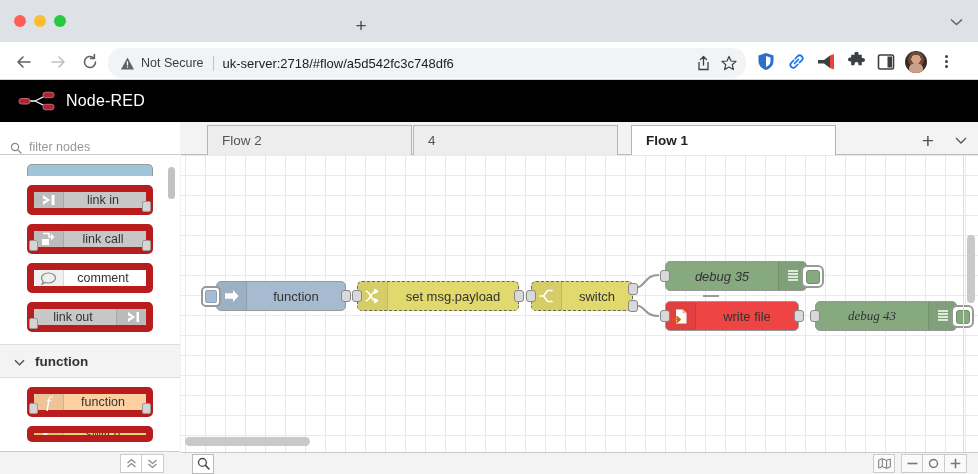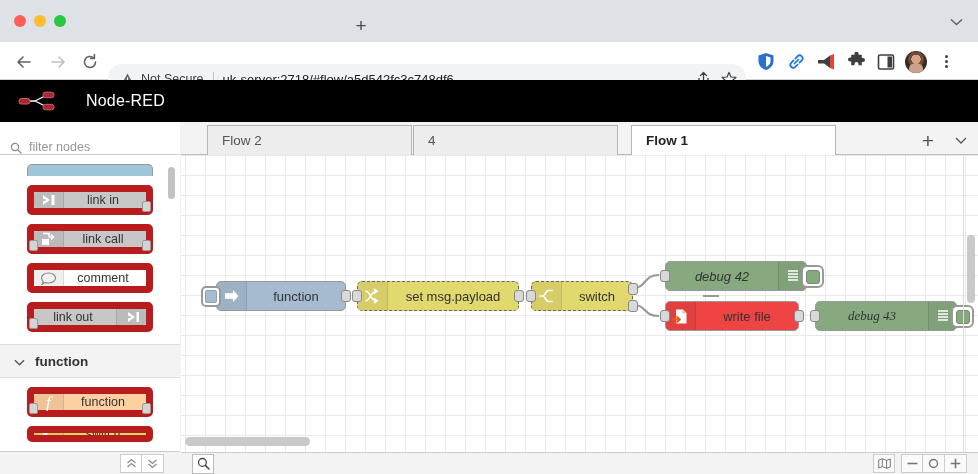--- a/index.html
+++ b/index.html
@@ -61,21 +61,21 @@
     display: flex; align-items: center; justify-content: center;
     color: #5f6368;
   }
   .nav-back { left: 12px; }
   .nav-fwd  { left: 46px; color: #bdc1c6; }
   .nav-reload { left: 78px; }
 
   .omnibox {
     position: absolute; left: 108px; top: 6px; width: 638px; height: 30px;
     background: #f1f3f4; border-radius: 14px;
-    display: flex; align-items: center; padding: 0 4px 0 12px; margin-top: 16px;
+    display: flex; align-items: center; padding: 0 4px 0 12px;
   }
   .omni-warn-icon { width: 15px; height: 15px; flex: 0 0 auto; margin-right: 6px; }
   .omni-notsecure {
     font-size: 12.5px; color: #3c4043; white-space: nowrap; flex: 0 0 auto;
   }
   .omni-sep {
     width: 1px; height: 15px; background: #bdc1c6; margin: 0 9px; flex: 0 0 auto;
   }
   .omni-url {
     font-size: 13px; color: #202124; white-space: nowrap;
@@ -109,21 +109,21 @@
   }
   .kebab i { width: 3px; height: 3px; border-radius: 50%; background: #3c4043; display: block; }
 
   
   .nr-header {
     position: absolute; left: 0; top: 80px; width: 978px; height: 42px;
     background: #000; color: #fff;
   }
   .nr-logo {
     position: absolute; left: 18px; top: 0; height: 42px;
-    display: flex; align-items: center; gap: 28px;
+    display: flex; align-items: center; gap: 8px;
   }
   .nr-logo-mark { width: 40px; height: 22px; }
   .nr-logo-text { font-size: 16px; color: #fff; letter-spacing: .2px; }
 
   .deploy-btn {
     position: absolute; left: 776px; top: 83px; width: 128px; height: 32px;
     background: #4d4d4d; border-radius: 3px;
     display: flex; align-items: center;
   }
   .deploy-icon { width: 26px; height: 18px; margin-left: 8px; flex: 0 0 auto; }
@@ -657,21 +657,21 @@
               <path d="M14,2.5 L9.5,2.5 L5.5,8 L9.5,13.5 L14,13.5 M2,8 L5.5,8" stroke="#fff" stroke-width="1.7" fill="none" stroke-linecap="round" stroke-linejoin="round"></path>
             </svg>
         </span>
         <span class="n-label">switch</span>
         <span class="n-port" style="left:-6px; top:8px;"></span>
         <span class="n-port" style="right:-6px; top:1px;"></span>
         <span class="n-port" style="right:-6px; top:18px;"></span>
       </div>
 
       <div class="node debug" style="left:484px; top:106px; width:142px;">
-        <span class="n-label italic">debug 42</span>
+        <span class="n-label italic">debug 35</span>
         <span class="n-icon-right">
           <svg width="14" height="16" viewBox="0 0 14 16">
               <path d="M2,3 H12 M2,6 H12 M2,9 H12 M2,12 H12" stroke="#fff" stroke-width="1.5"></path>
             </svg>
         </span>
         <span class="node-btn-right">
             <i></i>
           </span>
         <span class="n-port" style="left:-6px; top:8px;"></span>
       </div>

